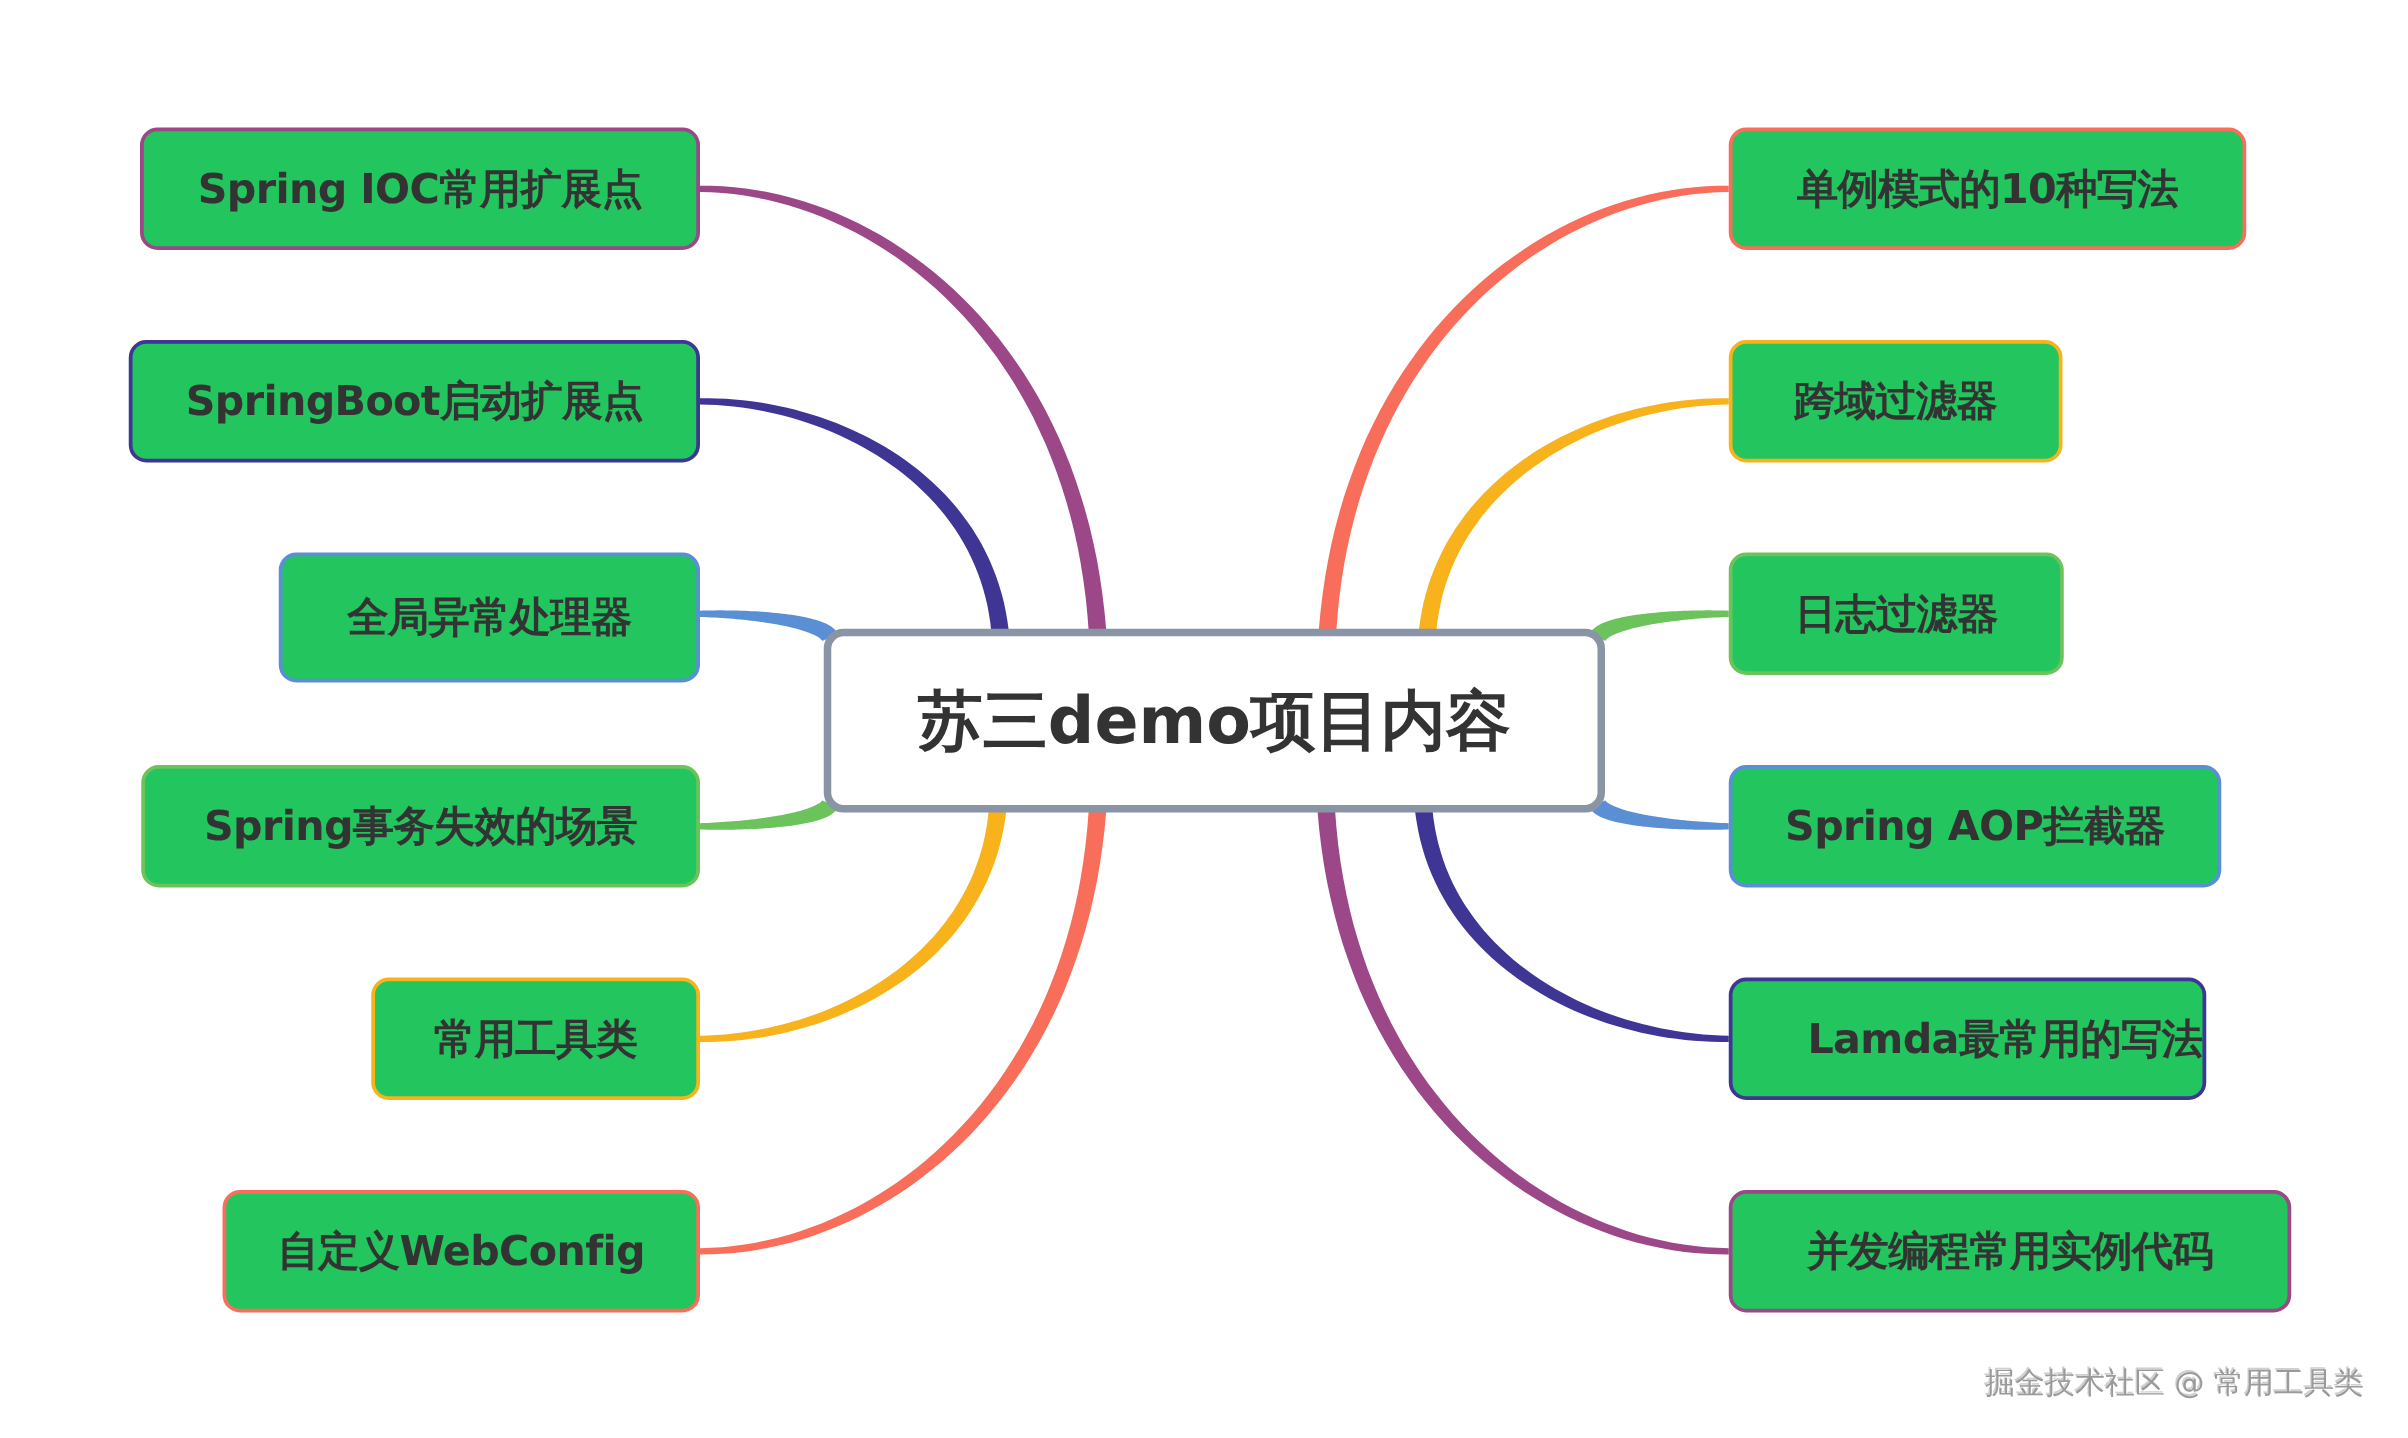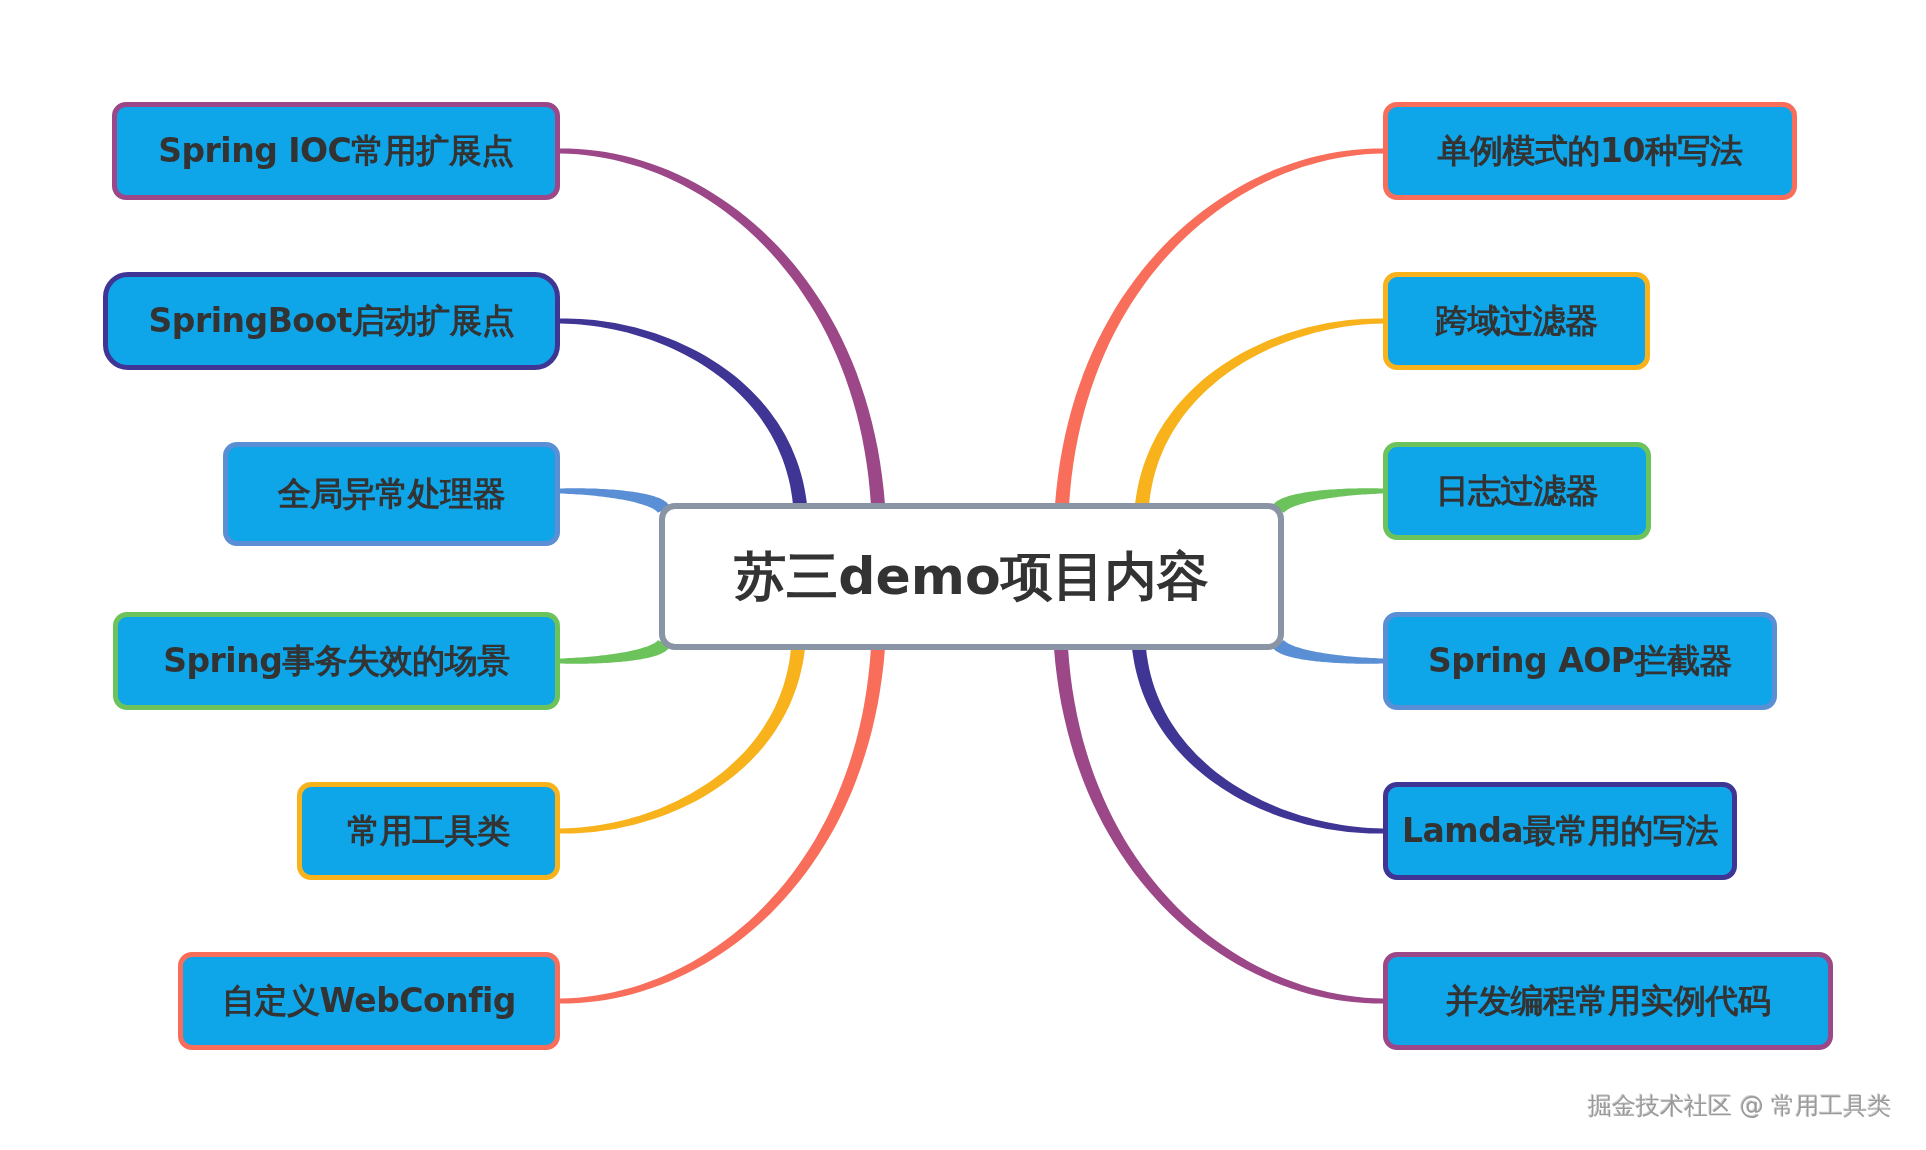--- a/index.html
+++ b/index.html
@@ -1,21 +1,21 @@
 <!DOCTYPE html>
 <html><head>
 <meta charset="utf-8">
 <style>
   html, body { margin: 0; padding: 0; background: #ffffff; }
   body { width: 1926px; height: 1150px; position: relative; overflow: hidden;
          font-family: "DejaVu Sans", "Liberation Sans", sans-serif; }
   #mindmap { position: absolute; left: 0; top: 0; width: 1926px; height: 1150px; }
   #links { position: absolute; left: 0; top: 0; }
   .node { position: absolute; box-sizing: border-box; height: 98px;
-          border: 5px solid #a3a3a3; border-radius: 14px; background: #0ea5e9;
+          border: 3px solid #a3a3a3; border-radius: 14px; background: #22c55e;
           display: flex; align-items: center; justify-content: center;
           color: #333333; font-size: 33px; font-weight: bold; white-space: nowrap;
           letter-spacing: -0.5px; cursor: pointer; }
   .node span { display: block; }
   .root { position: absolute; left: 659px; top: 503px; width: 625px; height: 147px;
           box-sizing: border-box; border: 6px solid #8994a4; border-radius: 16px;
           background: #fff; display: flex; align-items: center; justify-content: center;
           color: #333333; font-size: 52px; font-weight: bold; white-space: nowrap; cursor: pointer; }
   .watermark { position: absolute; left: 1588px; top: 1090px; font-size: 24px;
                color: #9a9a9a; white-space: nowrap;
@@ -36,21 +36,21 @@
       <path d="M1383.0,318.5L1376.1,318.5L1369.3,318.7L1362.4,319.0L1355.4,319.5L1348.5,320.1L1341.6,321.0L1334.6,322.0L1327.7,323.1L1320.8,324.5L1313.9,326.0L1307.1,327.6L1300.3,329.5L1293.5,331.4L1286.8,333.6L1280.1,335.9L1273.5,338.4L1267.0,341.1L1260.5,343.9L1254.1,346.9L1247.8,350.0L1241.6,353.3L1235.5,356.8L1229.5,360.4L1223.7,364.2L1217.9,368.2L1212.3,372.3L1206.8,376.6L1201.4,381.1L1196.2,385.7L1191.2,390.5L1186.3,395.4L1181.6,400.5L1177.0,405.8L1172.7,411.2L1168.5,416.9L1164.5,422.6L1160.8,428.5L1157.2,434.6L1153.9,440.9L1150.8,447.3L1147.9,453.9L1145.3,460.6L1142.9,467.5L1140.8,474.6L1138.9,481.8L1137.4,489.1L1136.1,496.6L1135.0,504.3L1149.0,505.7L1149.7,498.6L1150.8,491.6L1152.1,484.7L1153.6,478.0L1155.4,471.4L1157.4,464.9L1159.7,458.6L1162.2,452.4L1164.9,446.3L1167.9,440.4L1171.1,434.6L1174.4,429.0L1178.0,423.5L1181.8,418.1L1185.7,412.8L1189.9,407.7L1194.2,402.8L1198.7,398.0L1203.4,393.3L1208.2,388.8L1213.2,384.4L1218.3,380.1L1223.6,376.0L1229.0,372.1L1234.6,368.3L1240.3,364.6L1246.0,361.1L1251.9,357.7L1257.9,354.5L1264.0,351.5L1270.2,348.6L1276.5,345.8L1282.9,343.2L1289.3,340.8L1295.8,338.5L1302.3,336.4L1308.9,334.4L1315.6,332.6L1322.2,331.0L1328.9,329.5L1335.7,328.2L1342.4,327.0L1349.2,326.0L1356.0,325.2L1362.8,324.5L1369.5,324.0L1376.3,323.7L1383.0,323.5Z" fill="#f7b21c"></path>
       <path d="M1383.0,488.5L1380.0,488.4L1377.0,488.3L1374.0,488.3L1371.0,488.3L1368.0,488.2L1365.0,488.2L1362.0,488.3L1359.0,488.3L1356.0,488.4L1353.1,488.4L1350.1,488.5L1347.1,488.6L1344.2,488.7L1341.3,488.9L1338.4,489.0L1335.6,489.2L1332.7,489.4L1329.9,489.6L1327.2,489.8L1324.5,490.1L1321.8,490.3L1319.1,490.6L1316.5,490.9L1314.0,491.2L1311.5,491.5L1309.0,491.8L1306.7,492.2L1304.3,492.6L1302.1,493.0L1299.8,493.4L1297.7,493.8L1295.6,494.3L1293.6,494.8L1291.6,495.2L1289.8,495.8L1287.9,496.3L1286.2,496.9L1284.5,497.5L1282.9,498.1L1281.4,498.8L1279.9,499.5L1278.5,500.3L1277.1,501.1L1275.9,502.1L1274.6,503.1L1273.5,504.3L1272.5,505.7L1271.6,507.2L1284.4,512.8L1284.3,512.8L1284.3,512.6L1284.4,512.4L1284.7,512.0L1285.1,511.5L1285.7,511.0L1286.4,510.4L1287.3,509.8L1288.3,509.2L1289.4,508.6L1290.6,508.0L1292.0,507.3L1293.5,506.7L1295.1,506.1L1296.7,505.5L1298.5,504.9L1300.4,504.3L1302.3,503.7L1304.3,503.2L1306.4,502.6L1308.6,502.1L1310.8,501.6L1313.1,501.1L1315.5,500.6L1317.9,500.1L1320.4,499.6L1323.0,499.2L1325.5,498.7L1328.2,498.3L1330.9,497.9L1333.6,497.5L1336.3,497.2L1339.1,496.8L1341.9,496.5L1344.8,496.2L1347.7,495.8L1350.5,495.6L1353.5,495.3L1356.4,495.0L1359.3,494.8L1362.3,494.6L1365.2,494.4L1368.2,494.2L1371.2,494.0L1374.1,493.9L1377.1,493.7L1380.1,493.6L1383.0,493.5Z" fill="#6cc35b"></path>
       <path d="M1383.0,658.5L1380.1,658.4L1377.1,658.3L1374.1,658.1L1371.2,658.0L1368.2,657.8L1365.2,657.6L1362.3,657.4L1359.3,657.2L1356.4,657.0L1353.4,656.8L1350.5,656.5L1347.6,656.2L1344.8,655.9L1341.9,655.6L1339.1,655.3L1336.3,654.9L1333.6,654.6L1330.8,654.2L1328.2,653.8L1325.5,653.4L1322.9,653.0L1320.4,652.6L1317.9,652.2L1315.5,651.7L1313.1,651.2L1310.8,650.7L1308.5,650.2L1306.4,649.7L1304.3,649.2L1302.2,648.7L1300.3,648.1L1298.4,647.5L1296.7,647.0L1295.0,646.4L1293.4,645.8L1291.9,645.2L1290.5,644.6L1289.3,644.0L1288.1,643.4L1287.1,642.8L1286.3,642.2L1285.5,641.7L1285.0,641.2L1284.5,640.8L1284.3,640.4L1284.2,640.2L1284.2,640.1L1284.4,640.1L1271.6,645.9L1272.5,647.4L1273.6,648.7L1274.8,649.9L1276.0,650.9L1277.3,651.8L1278.6,652.6L1280.0,653.3L1281.5,654.0L1283.0,654.6L1284.6,655.2L1286.3,655.8L1288.0,656.3L1289.8,656.8L1291.7,657.3L1293.7,657.7L1295.7,658.2L1297.8,658.6L1299.9,659.0L1302.1,659.4L1304.4,659.8L1306.7,660.1L1309.1,660.5L1311.5,660.8L1314.0,661.1L1316.6,661.4L1319.2,661.6L1321.8,661.9L1324.5,662.1L1327.2,662.3L1330.0,662.6L1332.8,662.7L1335.6,662.9L1338.4,663.1L1341.3,663.2L1344.2,663.3L1347.2,663.4L1350.1,663.5L1353.1,663.6L1356.0,663.7L1359.0,663.7L1362.0,663.8L1365.0,663.8L1368.0,663.8L1371.0,663.7L1374.0,663.7L1377.0,663.7L1380.0,663.6L1383.0,663.5Z" fill="#5b8fd5"></path>
       <path d="M1383.0,828.5L1376.2,828.3L1369.3,828.0L1362.5,827.5L1355.6,826.8L1348.8,826.0L1341.9,825.0L1335.1,823.8L1328.3,822.5L1321.5,821.0L1314.7,819.4L1308.0,817.6L1301.3,815.7L1294.6,813.5L1288.1,811.3L1281.6,808.9L1275.1,806.3L1268.8,803.5L1262.5,800.7L1256.3,797.6L1250.3,794.4L1244.3,791.1L1238.4,787.6L1232.7,784.0L1227.1,780.2L1221.6,776.2L1216.2,772.2L1211.0,767.9L1206.0,763.6L1201.1,759.0L1196.3,754.4L1191.8,749.6L1187.4,744.7L1183.2,739.6L1179.2,734.4L1175.4,729.0L1171.7,723.6L1168.3,717.9L1165.1,712.2L1162.1,706.3L1159.4,700.3L1156.8,694.1L1154.5,687.8L1152.5,681.4L1150.7,674.9L1149.1,668.2L1147.8,661.3L1146.7,654.4L1146.0,647.3L1132.0,648.7L1133.1,656.3L1134.4,663.8L1136.0,671.1L1137.9,678.3L1140.0,685.3L1142.4,692.2L1145.1,698.9L1148.0,705.4L1151.1,711.8L1154.5,718.0L1158.1,724.1L1161.9,730.0L1165.9,735.7L1170.2,741.3L1174.6,746.7L1179.2,752.0L1183.9,757.0L1188.9,762.0L1194.0,766.7L1199.3,771.3L1204.7,775.7L1210.2,780.0L1215.9,784.1L1221.7,788.0L1227.7,791.8L1233.7,795.4L1239.9,798.9L1246.2,802.2L1252.6,805.3L1259.0,808.3L1265.6,811.1L1272.2,813.7L1278.9,816.2L1285.6,818.5L1292.4,820.6L1299.3,822.6L1306.2,824.4L1313.1,826.1L1320.1,827.6L1327.0,828.9L1334.0,830.1L1341.1,831.0L1348.1,831.9L1355.1,832.5L1362.1,833.0L1369.1,833.4L1376.1,833.5L1383.0,833.5Z" fill="#3f3594"></path>
       <path d="M1383.0,998.5L1374.0,998.2L1365.0,997.7L1356.0,996.8L1346.9,995.6L1337.9,994.1L1328.8,992.2L1319.8,990.1L1310.8,987.7L1301.9,984.9L1292.9,981.8L1284.1,978.5L1275.2,974.8L1266.5,970.8L1257.8,966.5L1249.2,961.9L1240.7,957.0L1232.3,951.8L1224.0,946.3L1215.8,940.5L1207.8,934.5L1199.9,928.1L1192.1,921.4L1184.5,914.4L1177.0,907.2L1169.7,899.6L1162.6,891.8L1155.7,883.6L1149.0,875.2L1142.4,866.5L1136.1,857.5L1130.0,848.2L1124.1,838.7L1118.5,828.8L1113.1,818.7L1108.0,808.3L1103.1,797.6L1098.5,786.6L1094.1,775.3L1090.1,763.8L1086.4,752.0L1082.9,739.9L1079.8,727.5L1077.0,714.9L1074.5,701.9L1072.3,688.7L1070.5,675.3L1069.1,661.5L1068.0,647.5L1054.0,648.5L1055.3,662.9L1057.0,677.0L1059.0,690.8L1061.4,704.4L1064.2,717.6L1067.3,730.6L1070.7,743.3L1074.4,755.7L1078.5,767.8L1082.8,779.6L1087.4,791.1L1092.4,802.4L1097.6,813.3L1103.0,823.9L1108.8,834.3L1114.7,844.3L1120.9,854.1L1127.4,863.5L1134.0,872.7L1140.9,881.6L1148.0,890.1L1155.3,898.3L1162.7,906.3L1170.4,913.9L1178.2,921.3L1186.1,928.3L1194.2,935.0L1202.5,941.4L1210.9,947.5L1219.4,953.3L1228.0,958.8L1236.7,963.9L1245.5,968.8L1254.4,973.3L1263.4,977.5L1272.4,981.4L1281.5,985.0L1290.7,988.3L1299.9,991.3L1309.1,993.9L1318.3,996.2L1327.6,998.2L1336.9,999.9L1346.1,1001.3L1355.4,1002.3L1364.6,1003.0L1373.8,1003.4L1383.0,1003.5Z" fill="#9b4788"></path>
     </svg>
 
   <div class="node" id="L0" style="left: 112px; top: 102px; width: 448px; height: 98px; border-color: rgb(155, 71, 136);">
       <span>Spring IOC常用扩展点</span>
     </div>
-  <div class="node" id="L1" style="left: 103px; top: 272px; width: 457px; height: 98px; border-color: rgb(63, 53, 148); border-radius: 25px;">
+  <div class="node" id="L1" style="left: 103px; top: 272px; width: 457px; height: 98px; border-color: rgb(63, 53, 148);">
       <span>SpringBoot启动扩展点</span>
     </div>
   <div class="node" id="L2" style="left: 223px; top: 442px; width: 337px; height: 104px; border-color: rgb(91, 143, 213);">
       <span>全局异常处理器</span>
     </div>
   <div class="node" id="L3" style="left: 113px; top: 612px; width: 447px; height: 98px; border-color: rgb(108, 195, 91);">
       <span>Spring事务失效的场景</span>
     </div>
   <div class="node" id="L4" style="left: 297px; top: 782px; width: 263px; height: 98px; border-color: rgb(247, 178, 28);">
       <span>常用工具类</span>
@@ -68,21 +68,21 @@
     </div>
   <div class="node" id="R1" style="left: 1383px; top: 272px; width: 267px; height: 98px; border-color: rgb(247, 178, 28);">
       <span>跨域过滤器</span>
     </div>
   <div class="node" id="R2" style="left: 1383px; top: 442px; width: 268px; height: 98px; border-color: rgb(108, 195, 91);">
       <span>日志过滤器</span>
     </div>
   <div class="node" id="R3" style="left: 1383px; top: 612px; width: 394px; height: 98px; border-color: rgb(91, 143, 213);">
       <span>Spring AOP拦截器</span>
     </div>
-  <div class="node" id="R4" style="left: 1383px; top: 782px; width: 354px; height: 98px; border-color: rgb(63, 53, 148);">
+  <div class="node" id="R4" style="left: 1383px; top: 782px; width: 382px; height: 98px; border-color: rgb(63, 53, 148); justify-content: flex-end;">
       <span>Lamda最常用的写法</span>
     </div>
   <div class="node" id="R5" style="left: 1383px; top: 952px; width: 450px; height: 98px; border-color: rgb(155, 71, 136);">
       <span>并发编程常用实例代码</span>
     </div>
 
   <div class="watermark">掘金技术社区 @ 常用工具类</div>
 </div>
 
 </body></html>

